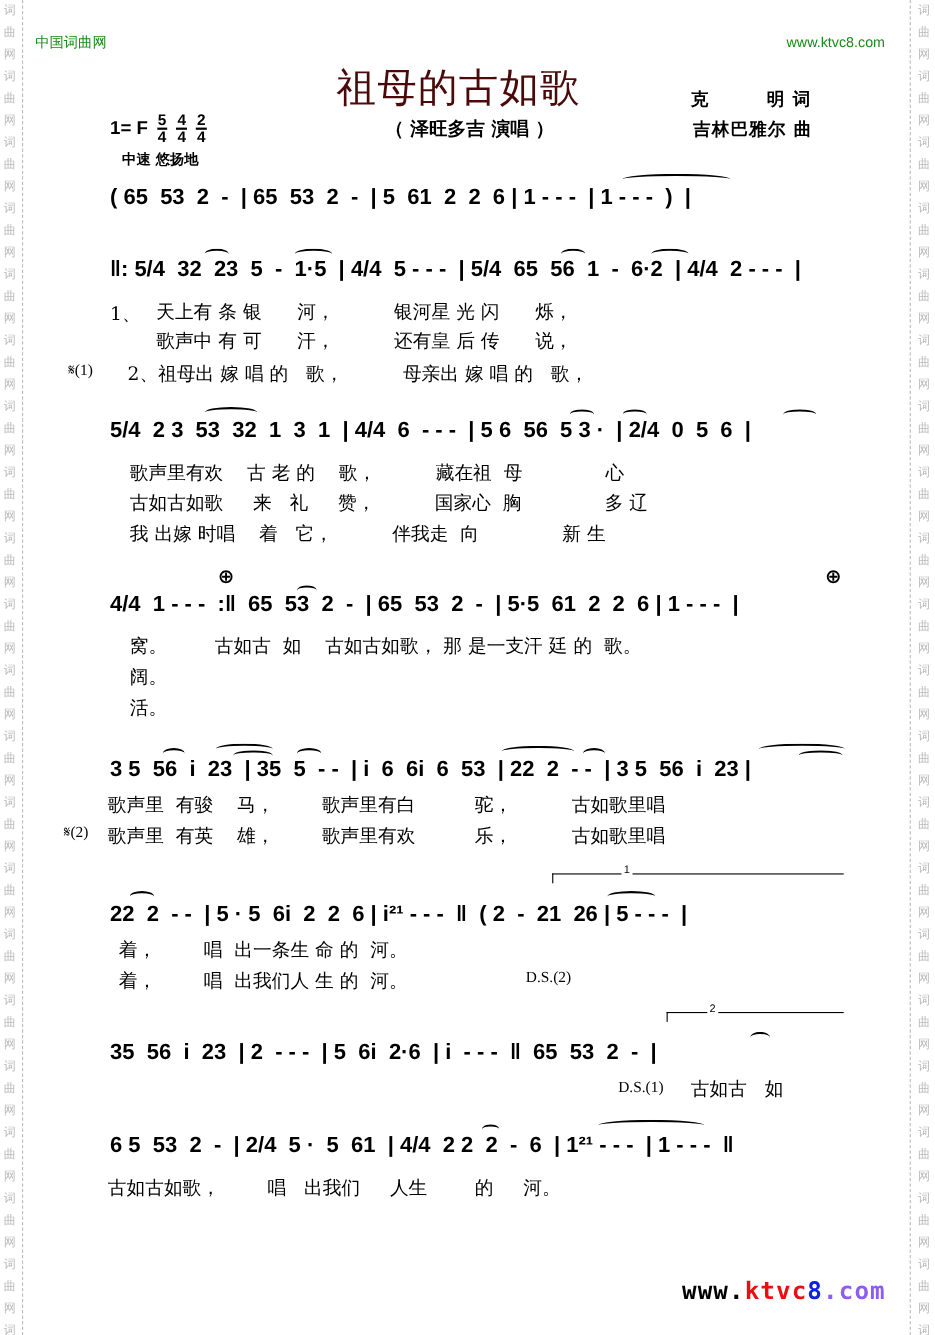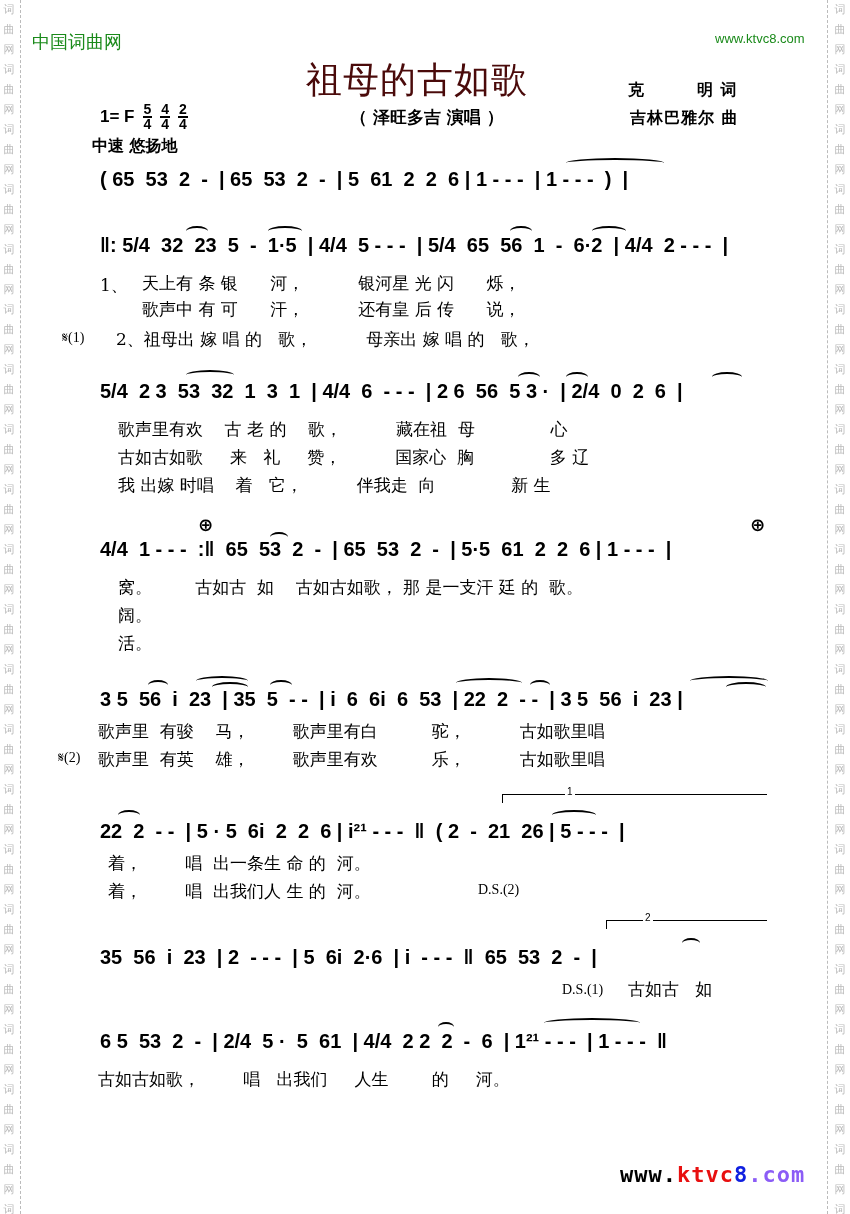--- a/index.html
+++ b/index.html
@@ -5,32 +5,32 @@
   html, body { margin:0; padding:0; background:#fff; }
   body { width:850px; height:1214px; position:relative; overflow:hidden;
          font-family:"DejaVu Sans","Liberation Sans",sans-serif; color:#000; }
   .edge { position:absolute; top:0; width:20px; height:1214px; }
   .edge.left { left:0; border-right:1px dashed #bbb; }
   .edge.right { right:0; left:auto; width:22px; border-left:1px dashed #bbb; }
   .wm { position:absolute; width:18px; font-size:11px; color:#bbb; line-height:20px; text-align:center; }
   .edge.left .wm { left:0; }
   .edge.right .wm { left:3px; }
 
-  .site-name { position:absolute; left:32px; top:30px; font-size:18px; color:#1a8a1a; }
+  .site-name { position:absolute; left:32px; top:30px; font-size:13px; color:#1a8a1a; }
   .site-url  { position:absolute; left:715px; top:31px; font-size:13px; color:#1a8a1a; font-family:"Liberation Sans",sans-serif; }
   .title { position:absolute; left:306px; top:56px; font-size:36px; color:#4a0a0a; letter-spacing:1px; font-family:"DejaVu Sans",sans-serif; }
   .performer { position:absolute; left:350px; top:106px; font-size:17px; font-weight:bold; }
   .lyricist { position:absolute; left:628px; top:80px; font-size:16px; font-weight:bold; letter-spacing:1px; }
   .lyricist .gap { display:inline-block; width:52px; }
   .composer { position:absolute; left:630px; top:108px; font-size:16px; font-weight:bold; letter-spacing:1px; }
 
   .key { position:absolute; left:100px; top:103px; font-size:17px; font-weight:bold; display:flex; align-items:center; gap:8px; font-family:"Liberation Sans",sans-serif; }
   .frac { display:inline-flex; flex-direction:column; align-items:center; font-size:14px; line-height:13px; font-weight:bold; }
   .frac .n { border-bottom:2px solid #000; padding:0 1px; }
-  .tempo { position:absolute; left:92px; top:136px; font-size:16px; font-weight:bold;text-align:center; }
+  .tempo { position:absolute; left:111px; top:136px; font-size:13px; font-weight:bold;text-align:center; }
 
   .line { position:absolute; left:0; width:850px; }
   .notes { position:absolute; font-family:"Liberation Sans",sans-serif; font-weight:bold; font-size:20px; white-space:pre; }
   .lyr { position:absolute; font-family:"DejaVu Serif","Liberation Serif",serif; font-size:17px; white-space:pre; }
   .mark { position:absolute; font-size:14px; font-family:"Liberation Serif",serif; }
   .arc { position:absolute; border-top:2px solid #000; border-radius:50% 50% 0 0; height:8px; }
   .volta { position:absolute; border-top:1px solid #000; border-left:1px solid #000; height:8px; font-size:10px; }
   .volta span { position:absolute; top:-9px; background:#fff; padding:0 2px; font-family:"Liberation Sans",sans-serif; }
   .coda { position:absolute; font-size:18px; font-weight:bold; }
   .footer-url { position:absolute; left:620px; top:1162px; font-size:22px; letter-spacing:1px; font-family:"DejaVu Sans Mono",monospace; font-weight:bold; }
@@ -128,21 +128,21 @@
   <div class="lyr" style="left:142px; top:64px">歌声中 有 可      汗，          还有皇 后 传      说，</div>
   <div class="mark" style="left:62px; top:96px">𝄋(1)</div>
   <div class="lyr" style="left:116px; top:94px">2、祖母出 嫁 唱 的   歌，          母亲出 嫁 唱 的   歌，</div>
 </div>
 
 <div class="line" style="top:380px">
   <div class="arc" style="left:186px; top:-10px; width:48px;"></div>
   <div class="arc" style="left:518px; top:-8px; width:22px;"></div>
   <div class="arc" style="left:566px; top:-8px; width:22px;"></div>
   <div class="arc" style="left:712px; top:-8px; width:30px;"></div>
-  <div class="notes" style="left:100px">5/4  2 3  53  32  1  3  1  | 4/4  6  - - -  | 2 6  56  5 3 ·  | 2/4  0  2  6  |</div>
+  <div class="notes" style="left:100px">5/4  2 3  53  32  1  3  1  | 4/4  6  - - -  | 5 6  56  5 3 ·  | 2/4  0  5  6  |</div>
   <div class="lyr" style="left:118px; top:38px">歌声里有欢    古 老 的    歌，          藏在祖  母              心</div>
   <div class="lyr" style="left:118px; top:66px">古如古如歌     来   礼     赞，          国家心  胸              多 辽</div>
   <div class="lyr" style="left:118px; top:94px">我 出嫁 时唱    着   它，          伴我走  向              新 生</div>
 </div>
 
 <div class="line" style="top:538px">
   <div class="coda" style="left:198px; top:-24px">⊕</div>
   <div class="coda" style="left:750px; top:-24px">⊕</div>
   <div class="arc" style="left:270px; top:-6px; width:18px;"></div>
   <div class="notes" style="left:100px">4/4  1 - - -  :‖  65  53  2  -  | 65  53  2  -  | 5·5  61  2  2  6 | 1 - - -  |</div>

